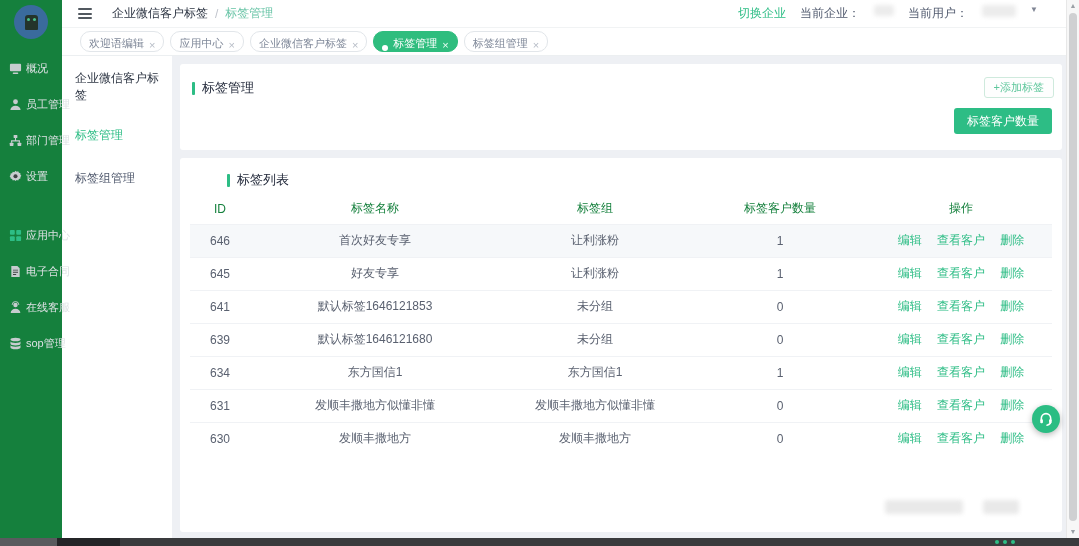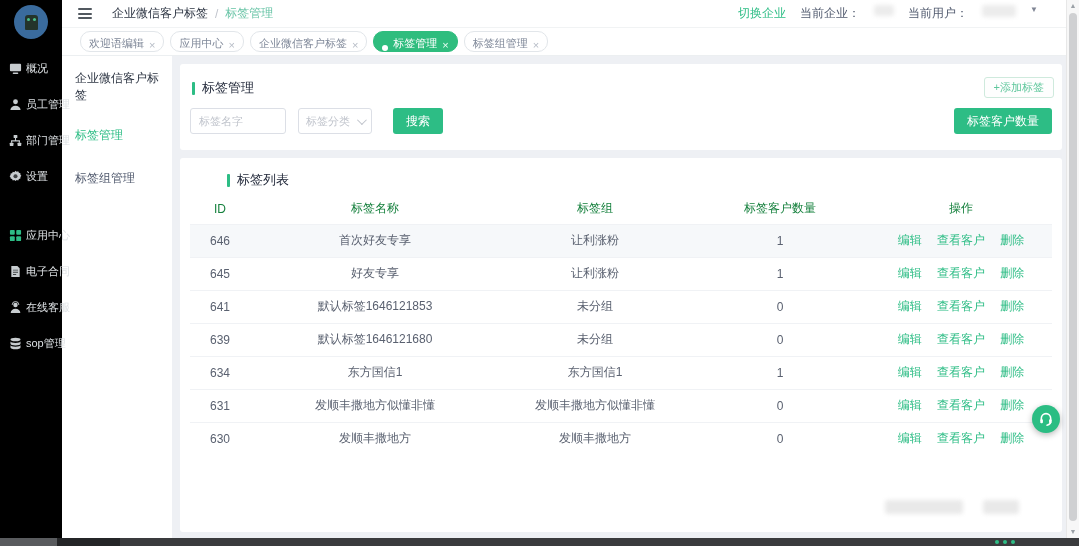--- a/index.html
+++ b/index.html
@@ -2,21 +2,21 @@
 <html><head>
 <meta charset="utf-8">
 <style>
   * { box-sizing: border-box; }
   html,body { margin:0; padding:0; }
   body { width:1079px; height:546px; overflow:hidden; }
   .app { position:relative; width:1079px; height:546px; background:#eef0f4;
          font-family:"Liberation Sans", sans-serif; font-size:12px; color:#515a6e; overflow:hidden; }
 
   
-  .sidebar { position:absolute; left:0; top:0; width:62px; height:546px; background:#000000; z-index:5; }
+  .sidebar { position:absolute; left:0; top:0; width:62px; height:546px; background:#15803d; z-index:5; }
   .logo { position:absolute; left:14px; top:5px; width:34px; height:34px; border-radius:50%;
           background:#3a6b9d; display:flex; align-items:center; justify-content:center; }
   .logo-bot { width:13px; height:15px; background:#24342b; border-radius:3px 3px 1px 1px; position:relative; }
   .logo-bot:after { content:""; position:absolute; left:2px; top:3px; width:3px; height:3px; background:#49c08a; border-radius:50%; box-shadow:6px 0 0 #49c08a; }
   .side-menu { position:absolute; top:50px; left:0; width:62px; }
   .side-item { height:36px; display:flex; align-items:center; padding-left:9px; gap:4px;
                color:#dde1e4; font-size:11px; cursor:pointer; white-space:nowrap; }
   .side-item .ic { width:13px; height:13px; flex:none; color:#c7cccf; display:flex; align-items:center; }
   .side-item .ic svg { width:13px; height:13px; }
   .side-item.gap { margin-top:23px; }
@@ -287,28 +287,20 @@
         </div>
       </div>
   </div>
 
   <div class="card card1">
     <div class="sec-title">
       <span class="sec-bar"></span>
       <span>标签管理</span>
     </div>
     <button class="add-btn">+添加标签</button>
-    <div class="filter-row">
-      <input class="t-input" placeholder="标签名字" style="">
-      <div class="t-select">
-        <span>标签分类</span>
-        <span class="chev"></span>
-      </div>
-      <button class="btn search-btn">搜索</button>
-    </div>
     <div class="sync-group">
       <button class="btn">标签客户数量</button>
     </div>
   </div>
 
   <div class="card card2">
     <div class="sec-title">
       <span class="sec-bar"></span>
       <span>标签列表</span>
     </div>

